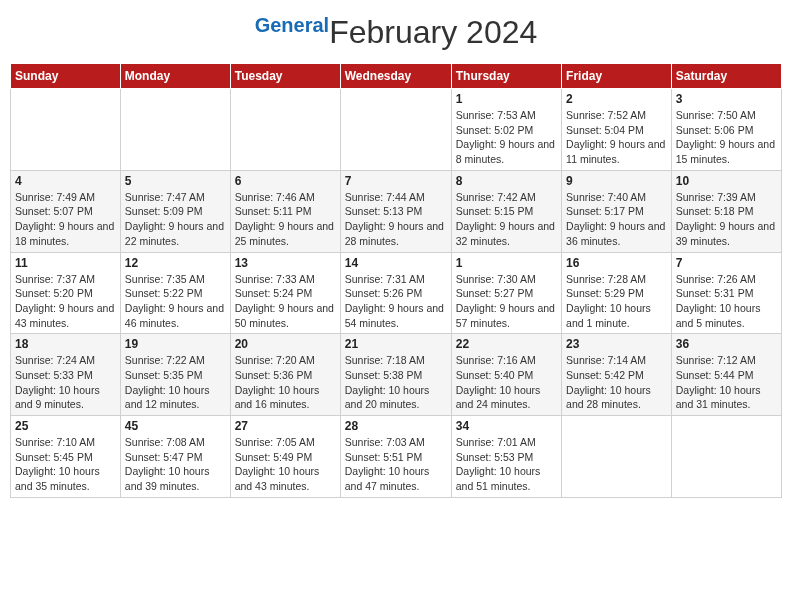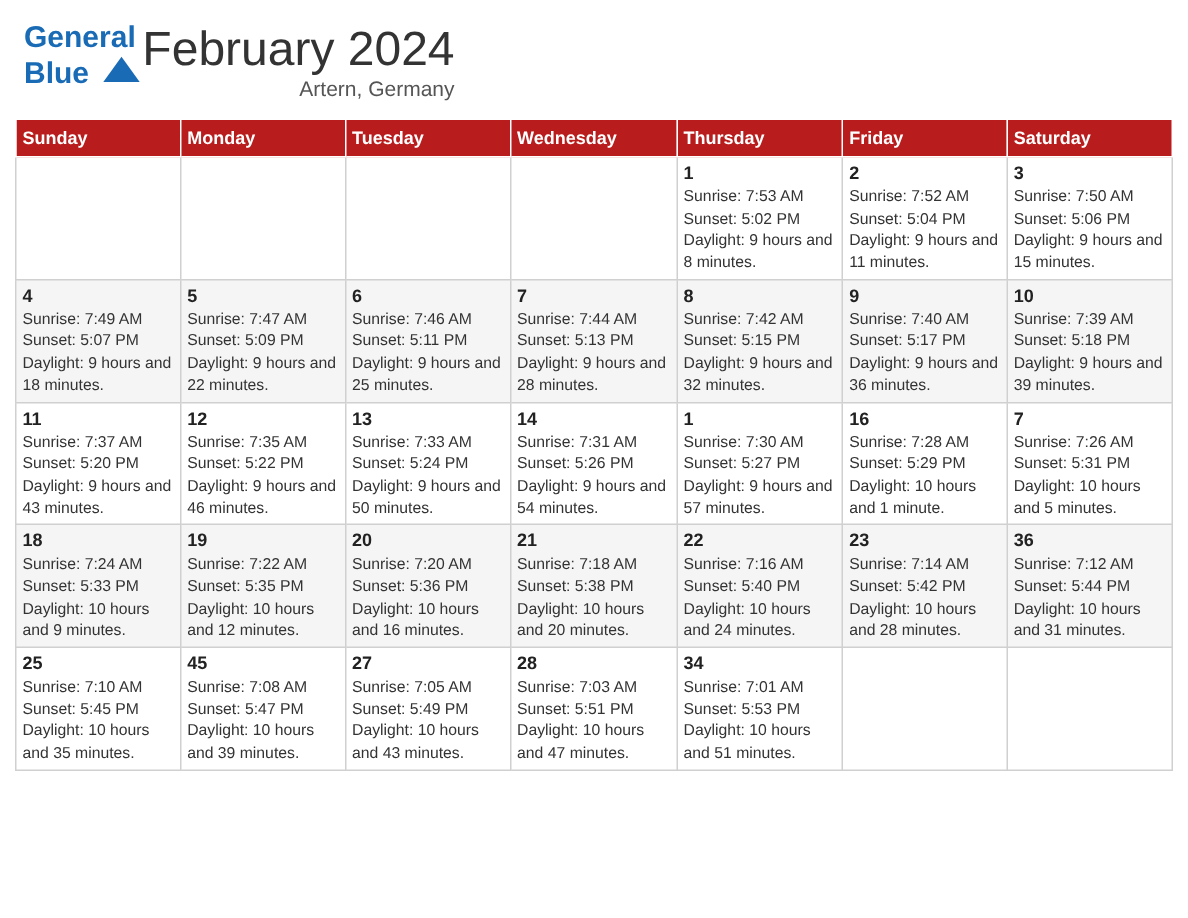--- a/index.html
+++ b/index.html
@@ -5,21 +5,21 @@
     * { box-sizing: border-box; margin: 0; padding: 0; }
     body {
       font-family: Arial, sans-serif;
       background: #fff;
       width: 792px;
       min-height: 612px;
       padding: 10px;
     }
     .header {
       display: flex;
-      justify-content: flex-start;
+      justify-content: center;
       align-items: flex-start;
       margin-bottom: 8px;
       padding: 4px 6px;
     }
     .logo {
       display: flex;
       align-items: center;
     }
     .logo-text {
       font-size: 20px;
@@ -86,31 +86,24 @@
   </style>
 </head>
 <body>
 
 <div class="header">
   <div class="logo">
     <div>
       <div class="logo-text">
         <span>General</span>
       </div>
-      <div class="logo-text">
-        <span>Blue</span>
-        <svg class="logo-icon" viewBox="0 0 30 30" style="display:inline-block;vertical-align:middle;">
-          <polygon points="15,2 28,20 2,20" fill="#1a6bb5"></polygon>
-        </svg>
-      </div>
     </div>
   </div>
   <div class="title-block">
     <div class="main-title">February 2024</div>
-    <div class="subtitle">Artern, Germany</div>
   </div>
 </div>
 
 <table>
   <thead>
     <tr id="weekday-header">
     <th>Sunday</th>
         <th>Monday</th>
         <th>Tuesday</th>
         <th>Wednesday</th>

